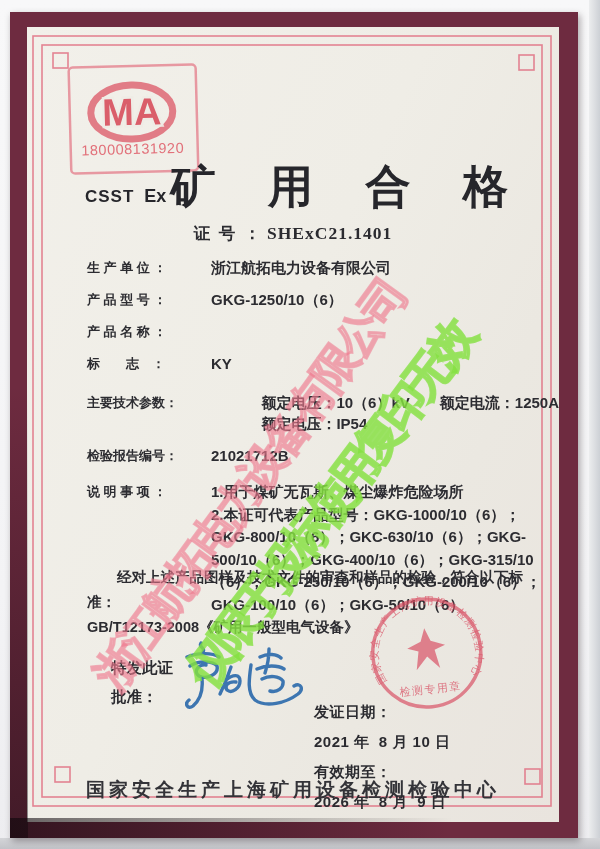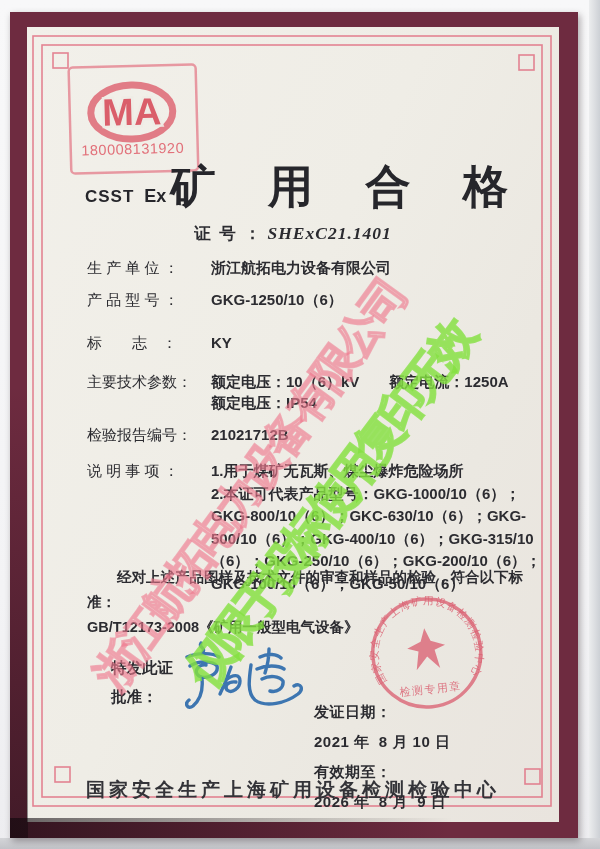--- a/index.html
+++ b/index.html
@@ -35,29 +35,29 @@
   }
   .title-prefix{font-size:17px;font-weight:700;letter-spacing:1px;}
   .title-prefix2{font-size:18px;font-weight:700;margin-left:10px;}
   .title-main{font-size:45px;font-weight:800;letter-spacing:20px;margin-left:4px;line-height:52px;}
 
   .cert-line{
     position:absolute;left:0;top:196px;width:100%;text-align:center;z-index:2;
     color:#2b2b30;font-size:16.5px;font-weight:700;
   }
   .cert-line .lab{letter-spacing:2px;}
-  .cert-line .val{font-family:"Liberation Serif","DejaVu Serif",serif;font-size:17.5px;letter-spacing:1px;font-style:italic;}
+  .cert-line .val{font-family:"Liberation Serif","DejaVu Serif",serif;font-size:17.5px;letter-spacing:1px;}
 
   .fields{position:absolute;left:60px;top:230px;width:472px;z-index:2;color:#2c2c31;}
   .frow{display:flex;margin-bottom:11px;}
-  .frow .flab{width:124px;flex:0 0 124px;font-size:15px;font-weight:400;line-height:21px;white-space:pre;}
+  .frow .flab{width:124px;flex:0 0 124px;font-size:13px;font-weight:700;line-height:21px;white-space:pre;}
   .frow .fval{font-size:15px;font-weight:700;line-height:21px;}
   .frow .fval .v2{display:block;}
   .frow.r4{margin-bottom:18px;}
-  .frow.r5{}
+  .frow.r5{justify-content:space-between;}
   .frow.r6{margin-bottom:15px;}
   .frow.r7 .fval{line-height:22.5px;}
 
   .statement{position:absolute;left:60px;top:538px;width:462px;z-index:2;
     color:#2c2c31;font-size:14.5px;font-weight:700;line-height:25px;}
   .statement .ln1{text-indent:30px;display:block;}
   .statement .ln2{display:block;}
 
   .issue{position:absolute;left:84px;top:626px;z-index:2;color:#2c2c31;
     font-size:15.5px;font-weight:700;line-height:29px;}
@@ -128,20 +128,21 @@
       <div class="fields">
         <div class="frow">
           <span class="flab">生 产 单 位 ：</span>
           <span class="fval">浙江航拓电力设备有限公司</span>
         </div>
         <div class="frow">
           <span class="flab">产 品 型 号 ：</span>
           <span class="fval">GKG-1250/10（6）</span>
         </div>
         <div class="frow">
+          <span class="flab">产 品 名 称 ：</span>
         </div>
         <div class="frow r4">
           <span class="flab">标　　志　：</span>
           <span class="fval">KY</span>
         </div>
         <div class="frow r5">
           <span class="flab">主要技术参数：</span>
           <span class="fval"><span>额定电压：10（6）kV　　额定电流：1250A</span><span class="v2">额定电压：IP54</span></span>
         </div>
         <div class="frow r6">

